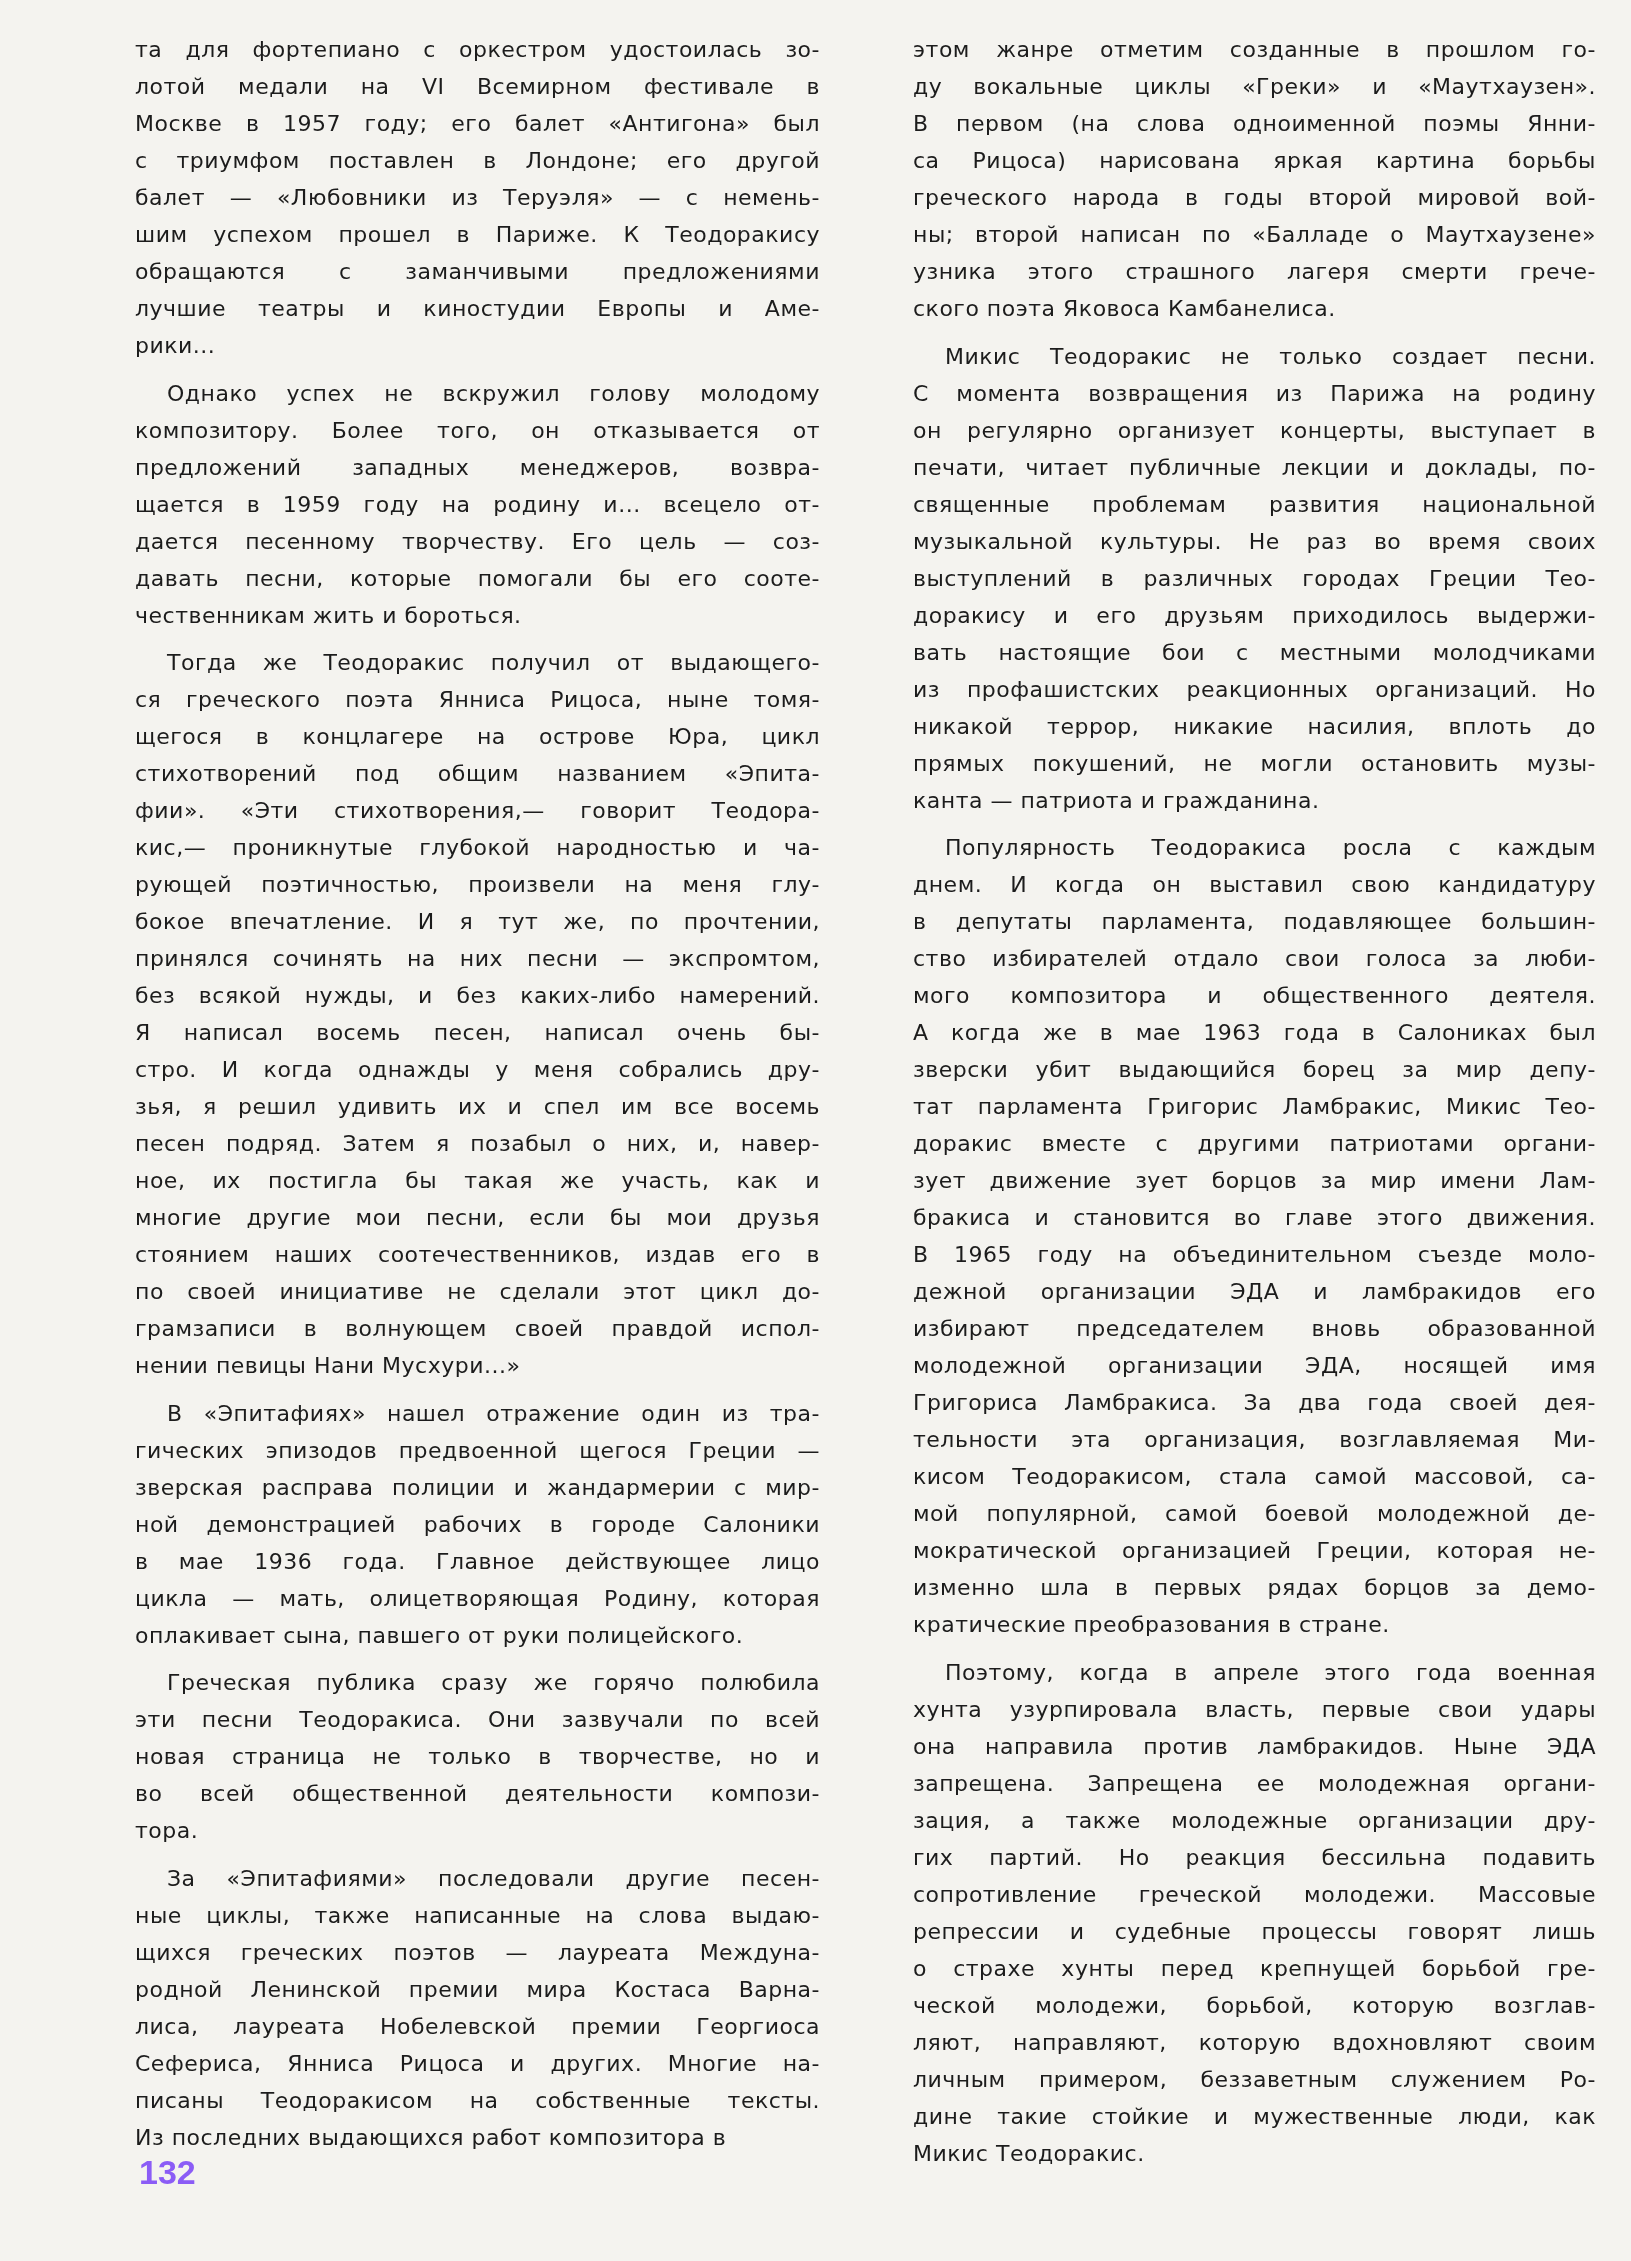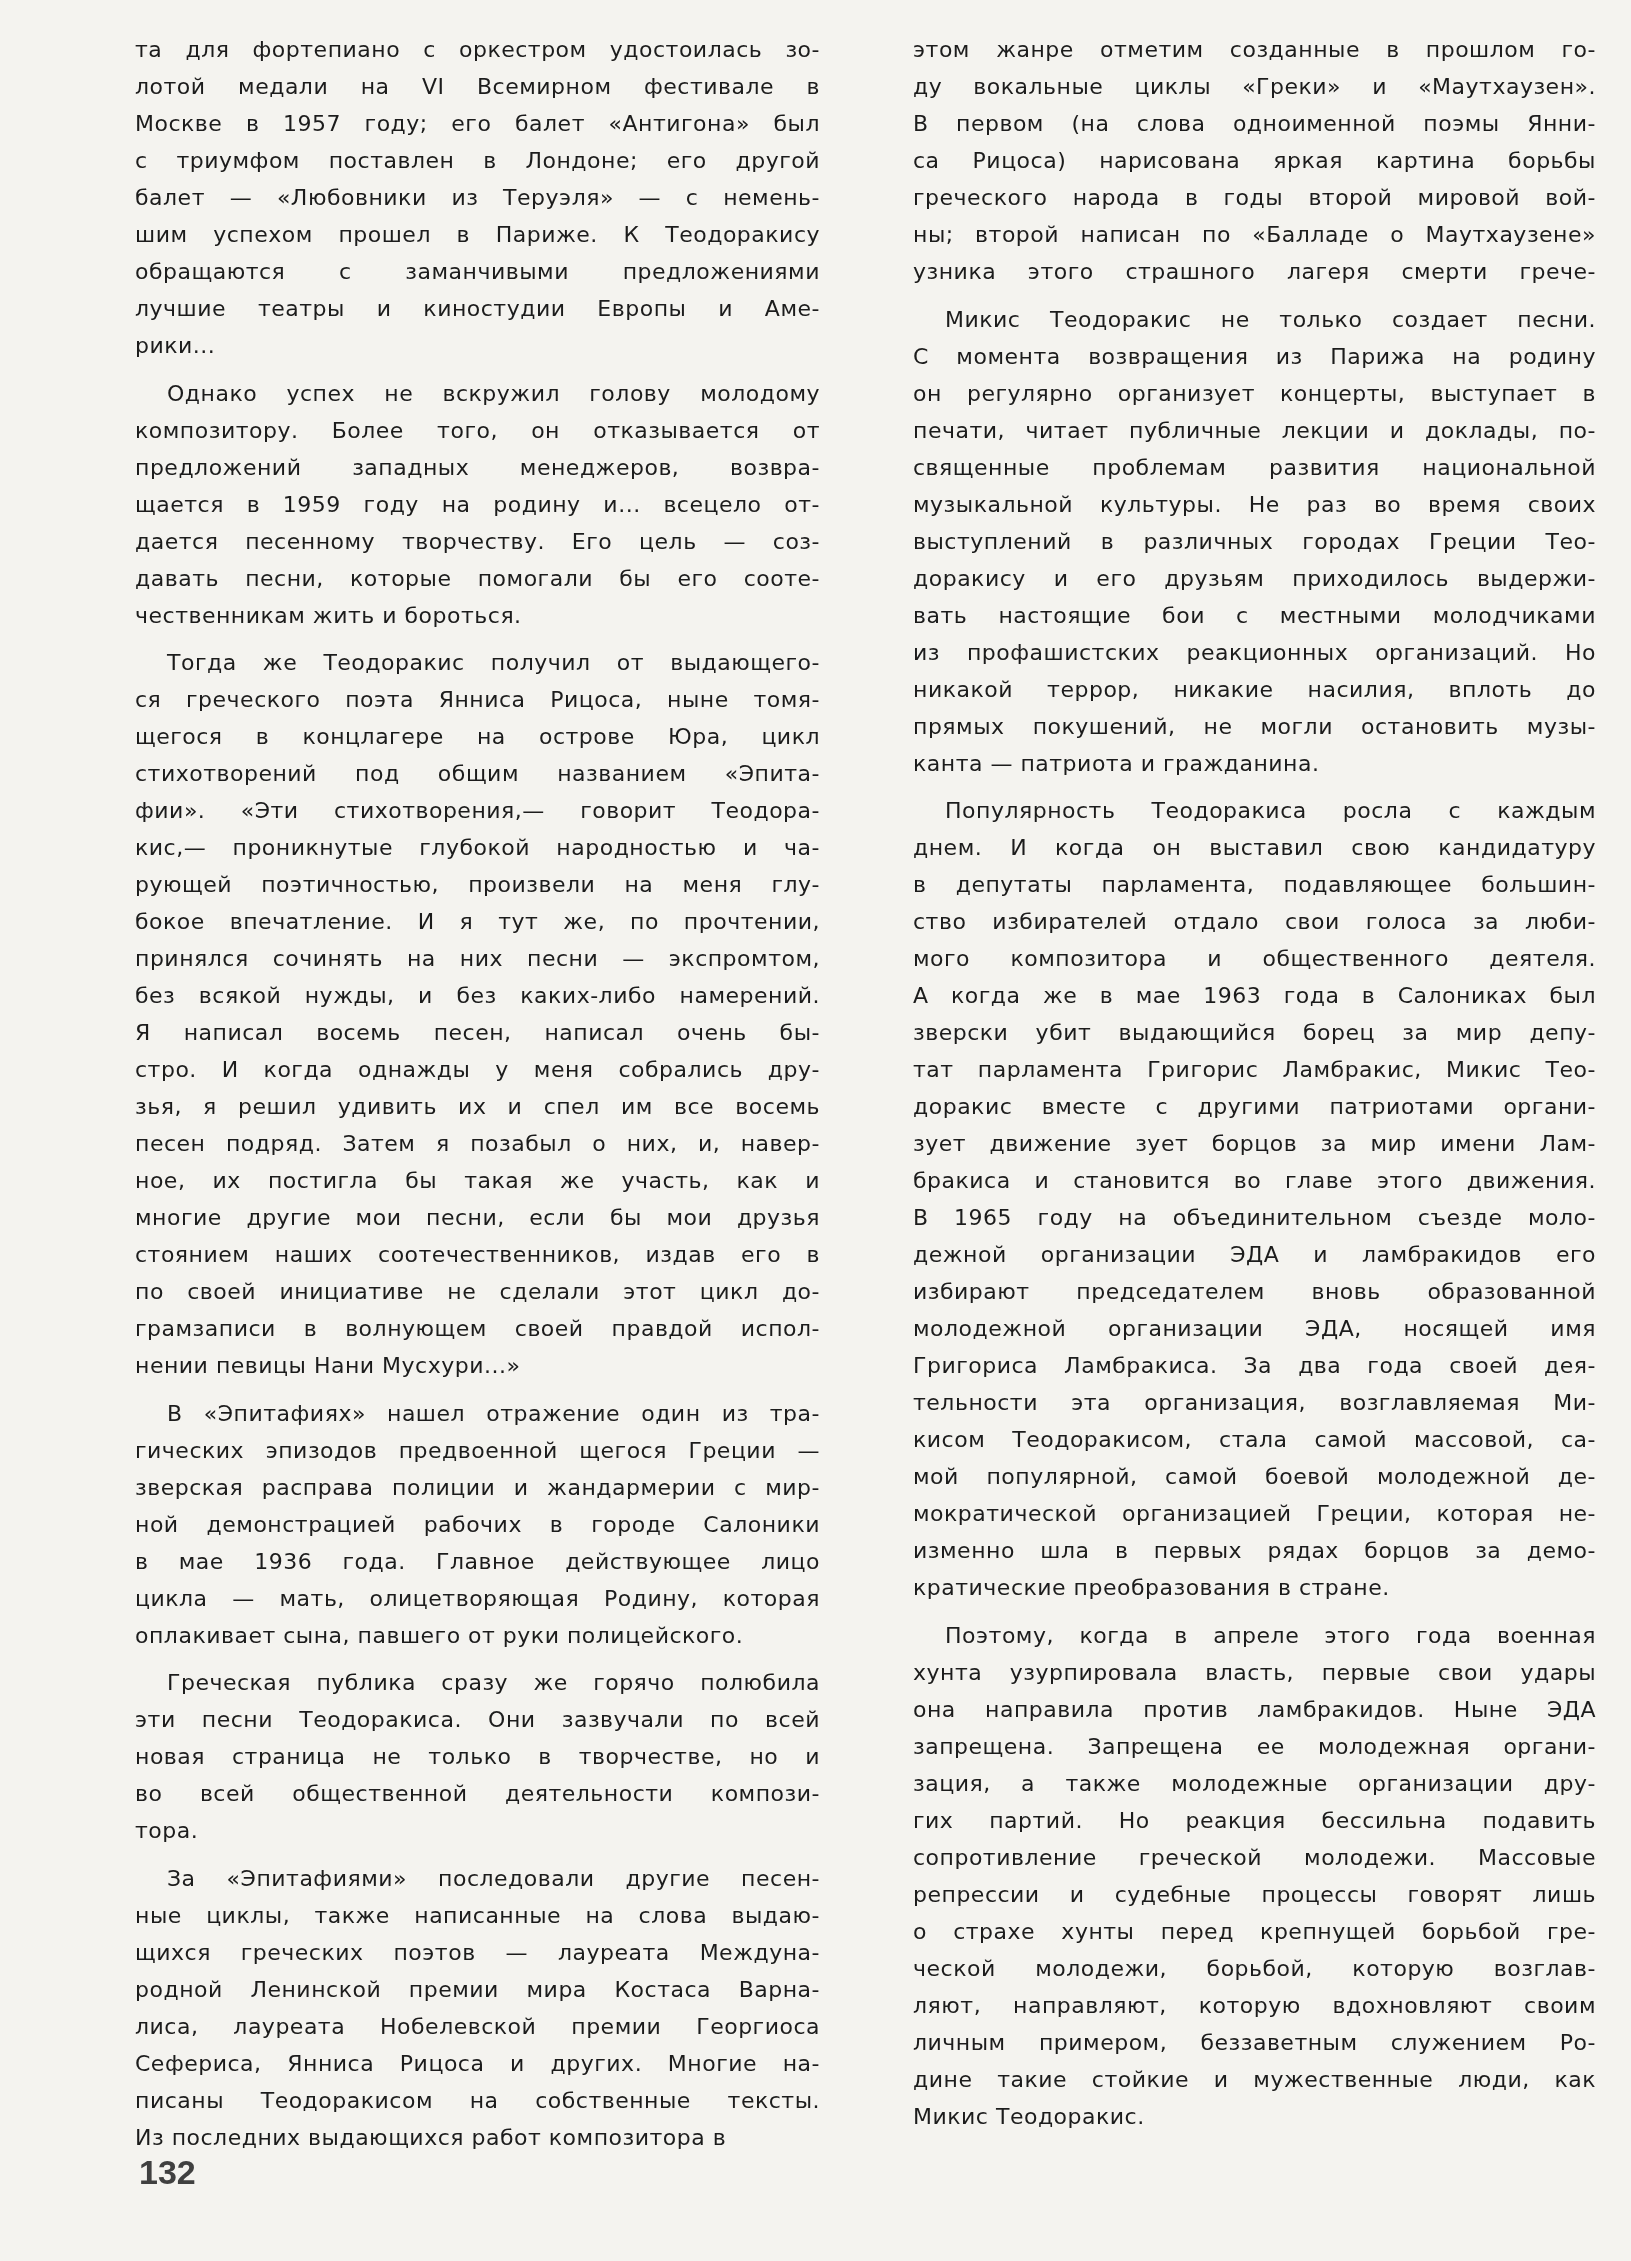--- a/index.html
+++ b/index.html
@@ -32,21 +32,21 @@
   }
   .line.last { text-align-last: left; }
   .line.first { padding-left: 32px; }
   .page-number {
     position: absolute;
     left: 139px;
     top: 2153px;
     font-family: "Liberation Sans", sans-serif;
     font-weight: bold;
     font-size: 34px;
-    color: #404040;
+    color: #8b5cf6;
   }
 </style>
 </head>
 <body>
 
 <div class="page">
   <div class="col left" id="col-left">
       <div class="para">
         <span class="line">та для фортепиано с оркестром удостоилась зо-</span>
         <span class="line">лотой медали на VI Всемирном фестивале в</span>
@@ -118,20 +118,21 @@
     </div>
   <div class="col right" id="col-right">
       <div class="para">
         <span class="line">этом жанре отметим созданные в прошлом го-</span>
         <span class="line">ду вокальные циклы «Греки» и «Маутхаузен».</span>
         <span class="line">В первом (на слова одноименной поэмы Янни-</span>
         <span class="line">са Рицоса) нарисована яркая картина борьбы</span>
         <span class="line">греческого народа в годы второй мировой вой-</span>
         <span class="line">ны; второй написан по «Балладе о Маутхаузене»</span>
         <span class="line">узника этого страшного лагеря смерти грече-</span>
+        <span class="line last">ского поэта Яковоса Камбанелиса.</span>
       </div>
       <div class="para">
         <span class="line first">Микис Теодоракис не только создает песни.</span>
         <span class="line">С момента возвращения из Парижа на родину</span>
         <span class="line">он регулярно организует концерты, выступает в</span>
         <span class="line">печати, читает публичные лекции и доклады, по-</span>
         <span class="line">священные проблемам развития национальной</span>
         <span class="line">музыкальной культуры. Не раз во время своих</span>
         <span class="line">выступлений в различных городах Греции Тео-</span>
         <span class="line">доракису и его друзьям приходилось выдержи-</span>

